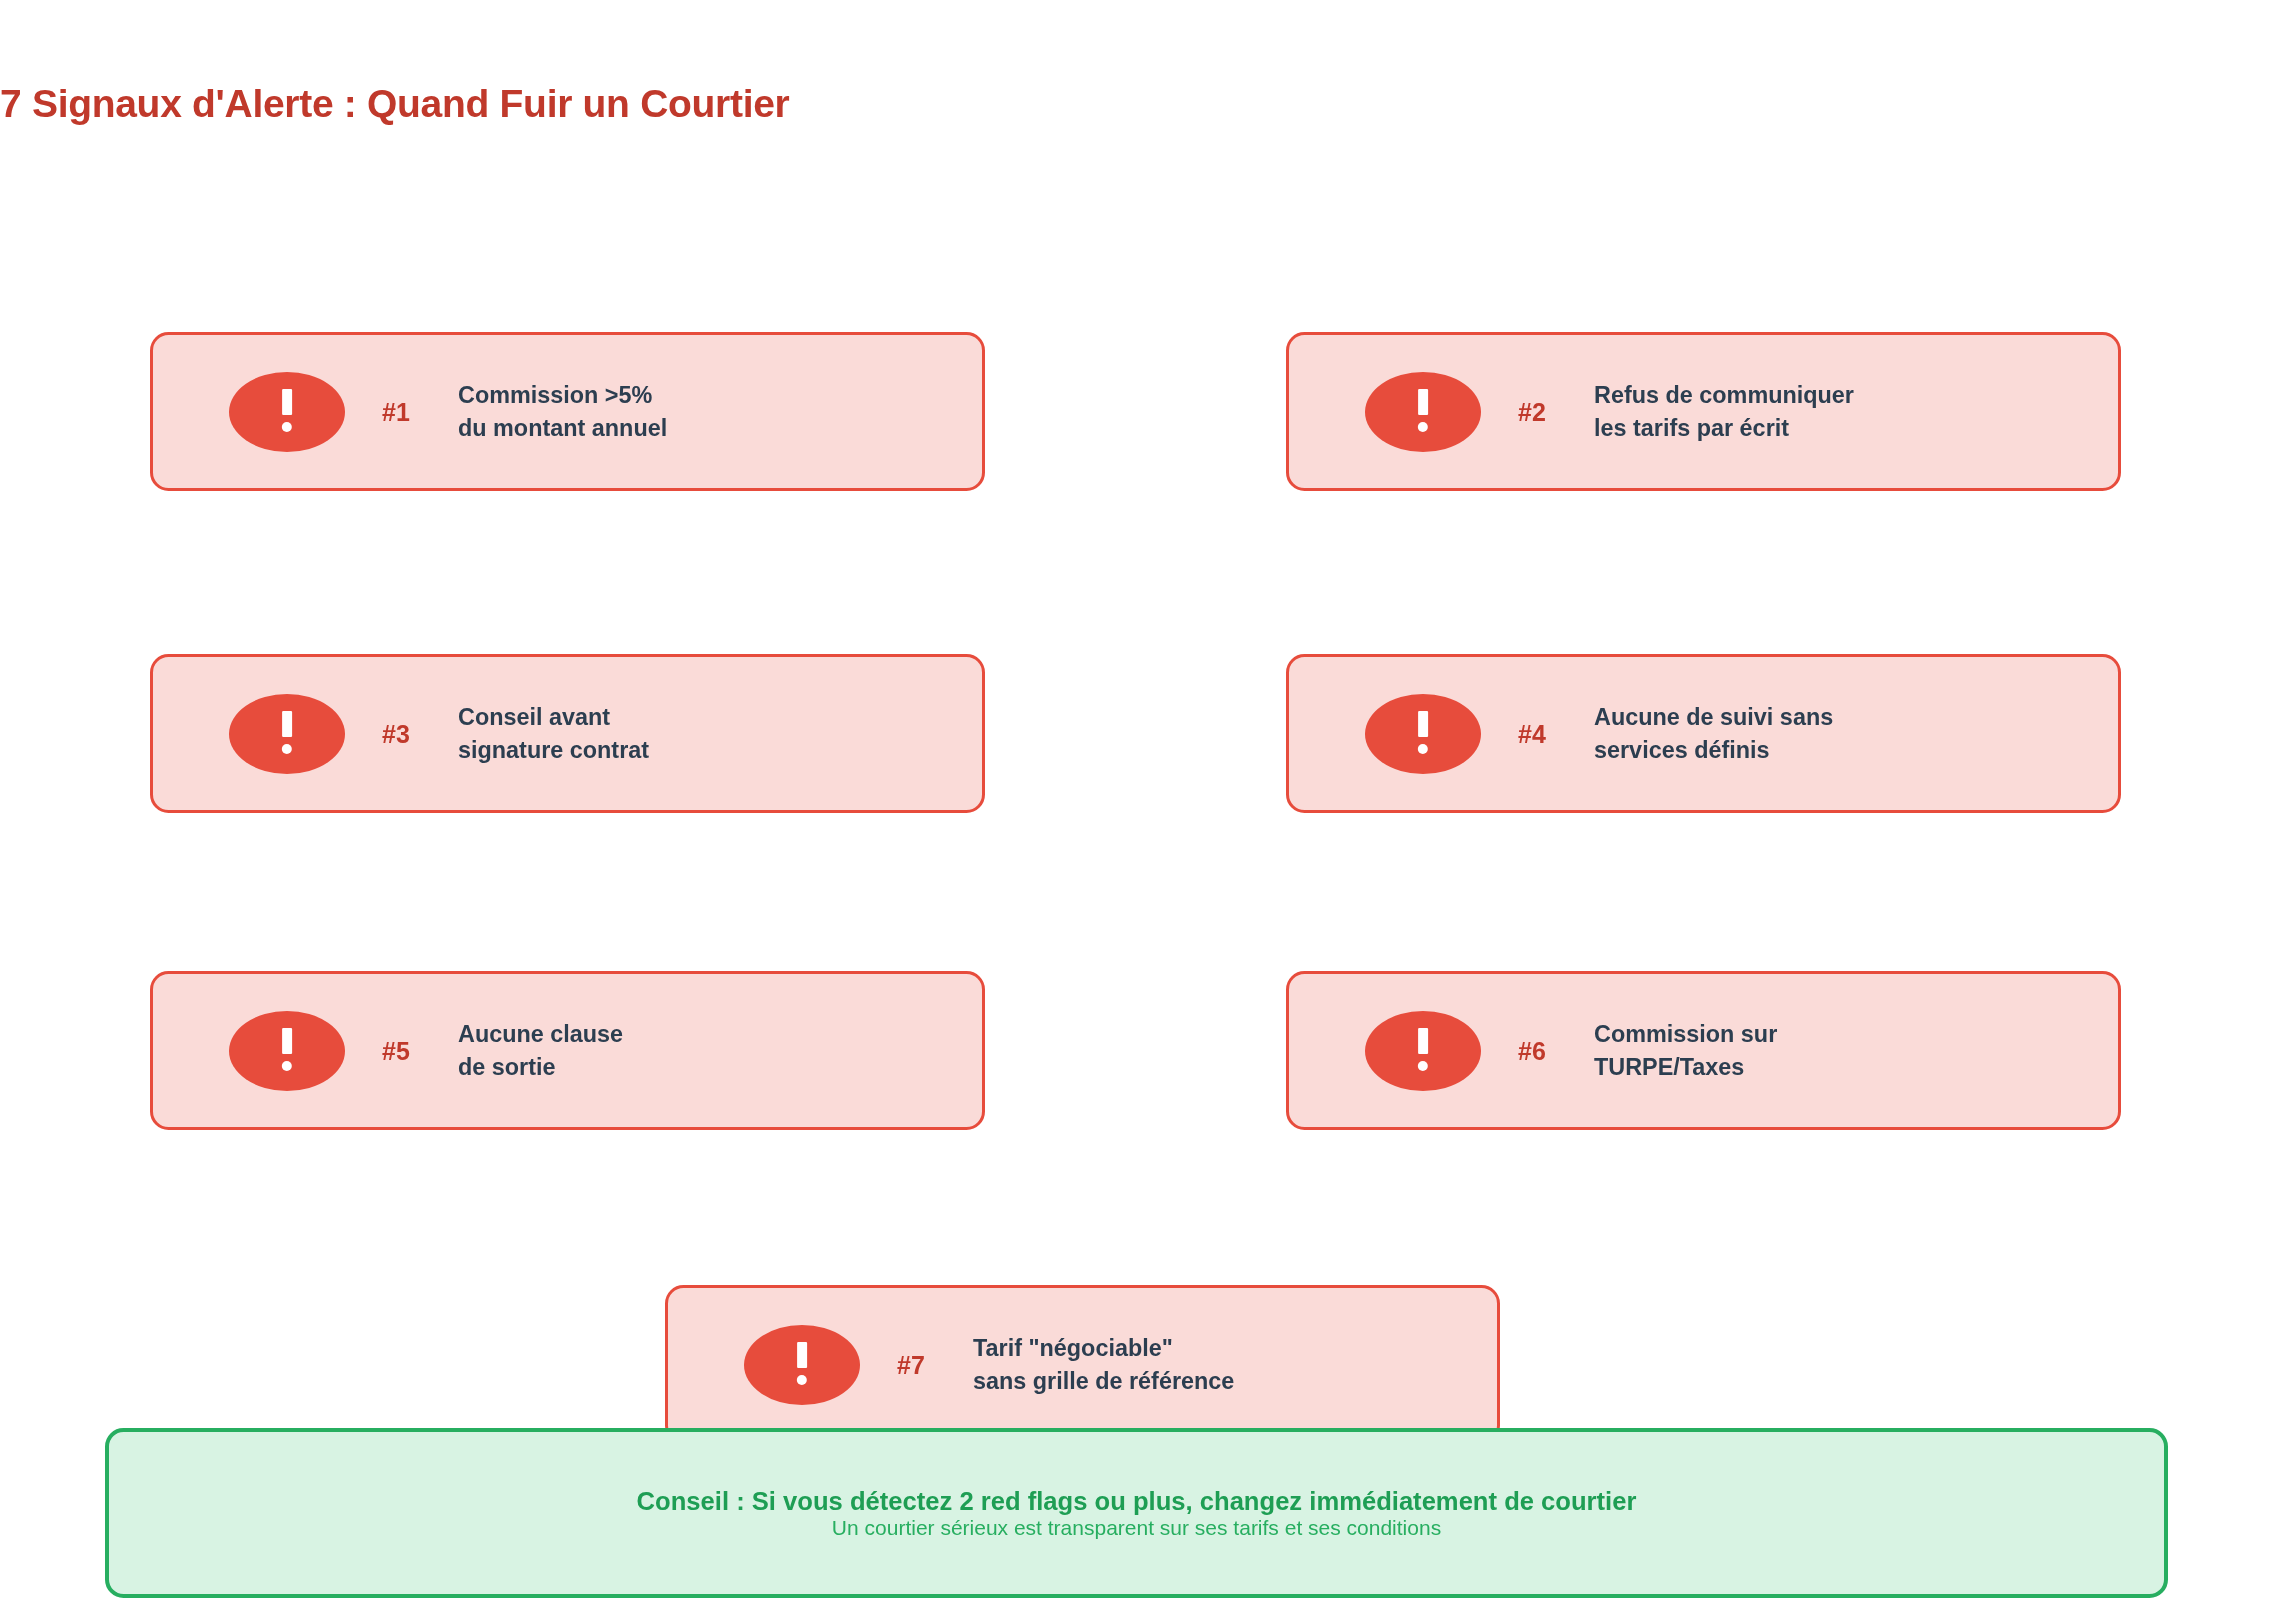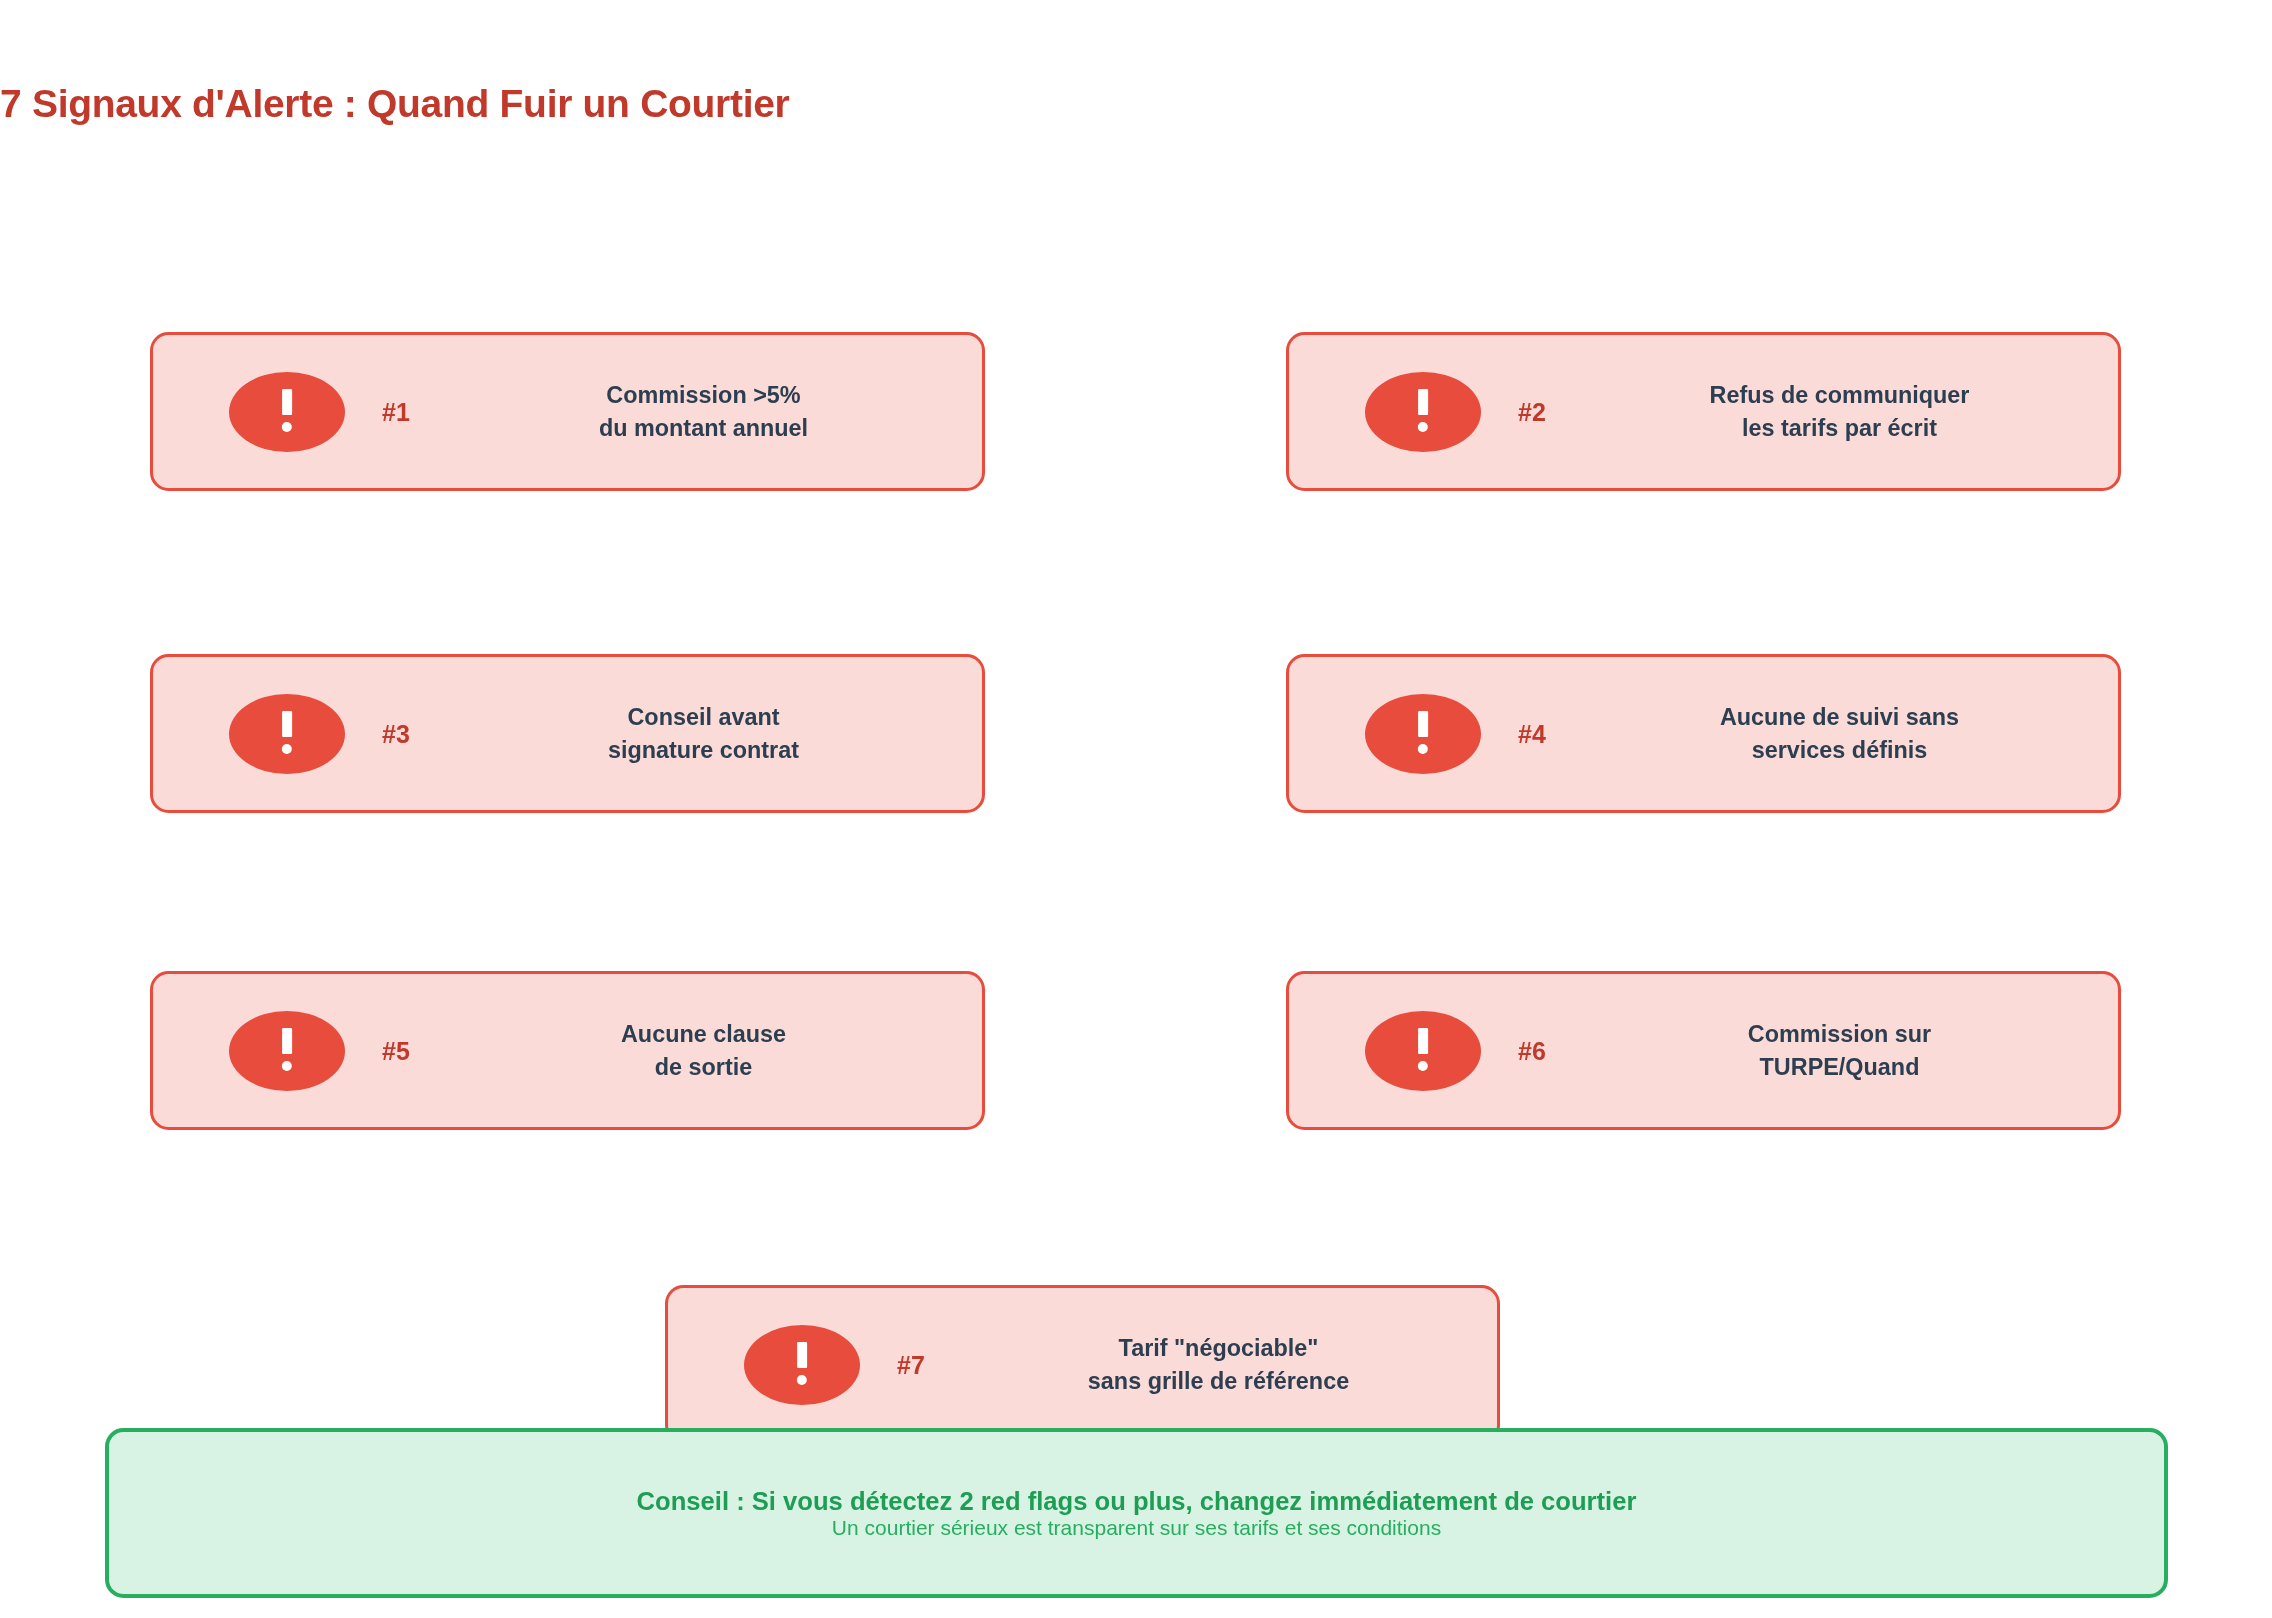--- a/index.html
+++ b/index.html
@@ -88,21 +88,20 @@
     color: #C0392B;
     white-space: nowrap;
   }
 
   .flag-card .flag-text {
     position: absolute;
     left: 305px;
     right: 33px;
     top: 50%;
     transform: translateY(-50%);
-    text-align: center;
     font-size: 23.4px;
     font-weight: bold;
     color: #2C3E50;
     line-height: 1.42;
     white-space: pre-line;
   }
 
   
   .col-left  { left: 150px; }
   .col-right { left: 1286px; }
@@ -205,21 +204,21 @@
 de sortie</div>
   </div>
 
   <div class="flag-card col-right row-3">
     <div class="icon-badge">
       <span class="bang-bar"></span>
       <span class="bang-dot"></span>
     </div>
     <div class="flag-number">#6</div>
     <div class="flag-text">Commission sur
-TURPE/Quand</div>
+TURPE/Taxes</div>
   </div>
 
   <div class="flag-card card-7">
     <div class="icon-badge">
       <span class="bang-bar"></span>
       <span class="bang-dot"></span>
     </div>
     <div class="flag-number">#7</div>
     <div class="flag-text">Tarif "négociable"
 sans grille de référence</div>

